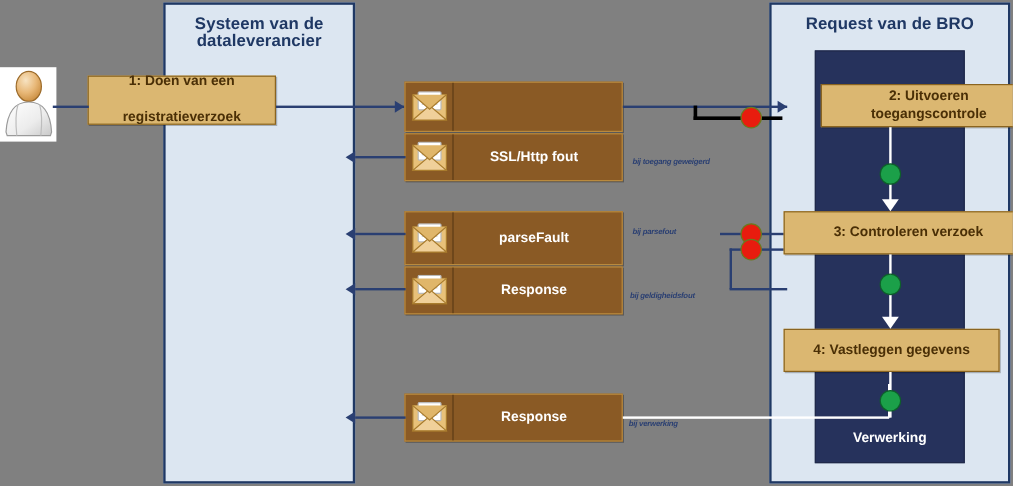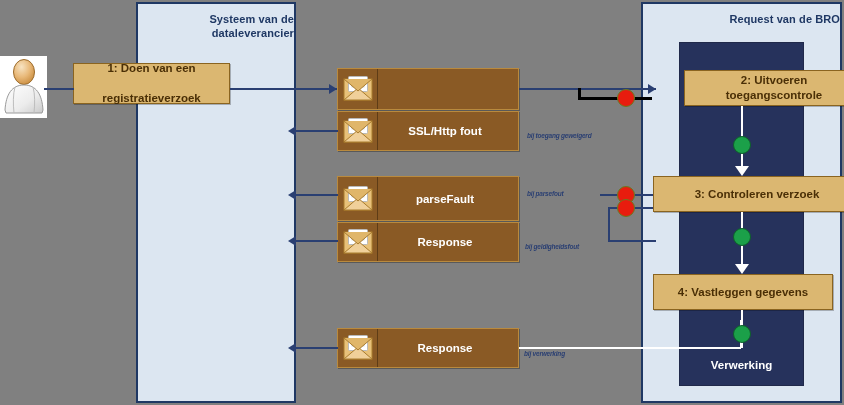--- a/index.html
+++ b/index.html
@@ -15,23 +15,23 @@
   
   .lane{
     position:absolute;
     background:#dce6f1;
     border:2px solid #1f3864;
     box-sizing:border-box;
   }
   .lane-title{
     position:absolute;
     width:100%;
-    text-align:right;
+    text-align:center;
     color:#1f3864;
-    font-size:11px;
+    font-size:14px;
     font-weight:bold;
     line-height:14px;
     letter-spacing:.1px;
   }
 
   
   .verwerking{
     position:absolute;
     background:#26325c;
     border:1px solid #20294a;

